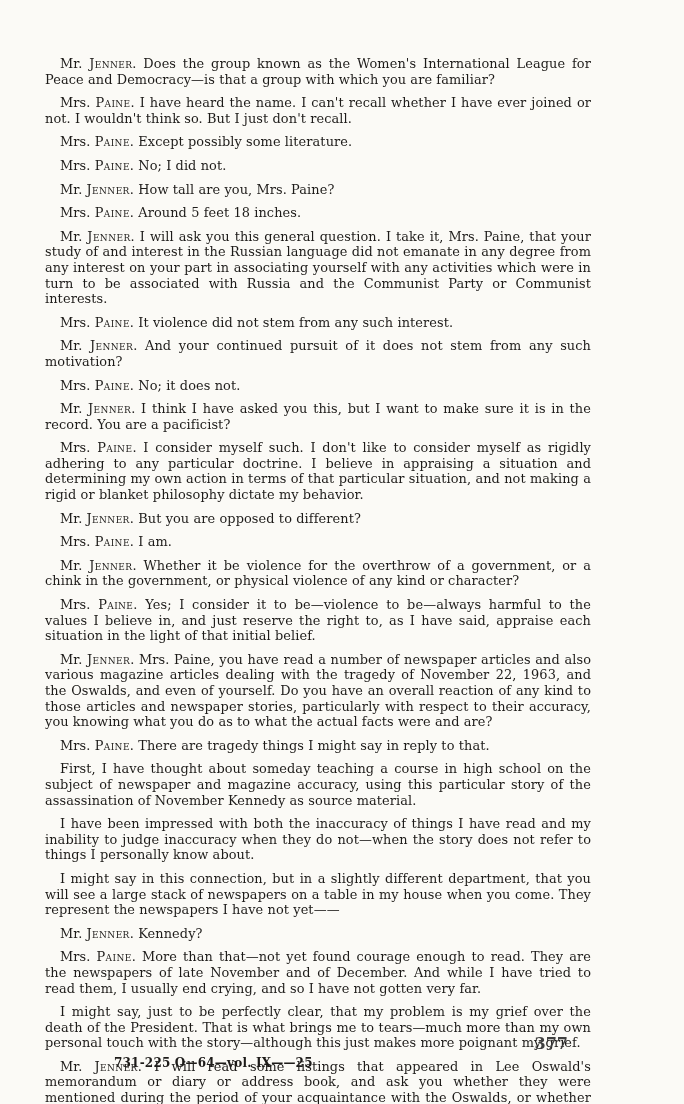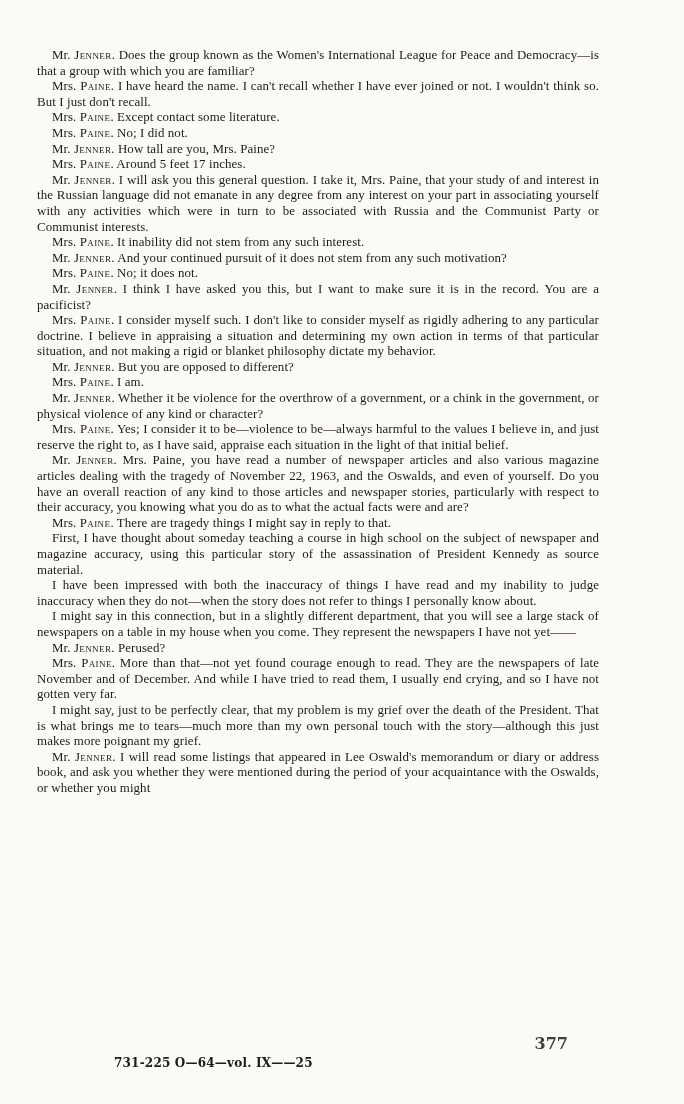--- a/index.html
+++ b/index.html
@@ -18,22 +18,21 @@
     top: 48px;
     width: 562px;
     font-size: 12.9px;
     line-height: 15.6px;
     color: #1d1b19;
     text-align: justify;
     letter-spacing: 0.1px;
   }
   .para {
     text-indent: 15px;
-    margin: 0;
-    font-family: Liberation Serif, serif;
+    margin: 8px;
   }
   .speaker-name {
     font-variant: small-caps;
     letter-spacing: 0.4px;
   }
   .page-number {
     position: absolute;
     top: 1034px;
     left: 0;
     width: 568px;
@@ -52,39 +51,39 @@
     color: #1d1b19;
   }
 </style>
 </head>
 <body>
 
 <div class="page">
   <div class="text-block" id="testimony-text">
       <p class="para"><span>Mr. </span><span class="speaker-name">Jenner</span><span>. Does the group known as the Women's International League for Peace and Democracy—is that a group with which you are familiar?</span></p>
       <p class="para"><span>Mrs. </span><span class="speaker-name">Paine</span><span>. I have heard the name.  I can't recall whether I have ever joined or not.  I wouldn't think so.  But I just don't recall.</span></p>
-      <p class="para"><span>Mrs. </span><span class="speaker-name">Paine</span><span>. Except contact some literature.</span></p>
+      <p class="para"><span>Mrs. </span><span class="speaker-name">Paine</span><span>. Except possibly some literature.</span></p>
       <p class="para"><span>Mrs. </span><span class="speaker-name">Paine</span><span>. No; I did not.</span></p>
       <p class="para"><span>Mr. </span><span class="speaker-name">Jenner</span><span>. How tall are you, Mrs. Paine?</span></p>
-      <p class="para"><span>Mrs. </span><span class="speaker-name">Paine</span><span>. Around 5 feet 17 inches.</span></p>
+      <p class="para"><span>Mrs. </span><span class="speaker-name">Paine</span><span>. Around 5 feet 18 inches.</span></p>
       <p class="para"><span>Mr. </span><span class="speaker-name">Jenner</span><span>. I will ask you this general question.  I take it, Mrs. Paine, that your study of and interest in the Russian language did not emanate in any degree from any interest on your part in associating yourself with any activities which were in turn to be associated with Russia and the Communist Party or Communist interests.</span></p>
-      <p class="para"><span>Mrs. </span><span class="speaker-name">Paine</span><span>. It inability did not stem from any such interest.</span></p>
+      <p class="para"><span>Mrs. </span><span class="speaker-name">Paine</span><span>. It violence did not stem from any such interest.</span></p>
       <p class="para"><span>Mr. </span><span class="speaker-name">Jenner</span><span>. And your continued pursuit of it does not stem from any such motivation?</span></p>
       <p class="para"><span>Mrs. </span><span class="speaker-name">Paine</span><span>. No; it does not.</span></p>
       <p class="para"><span>Mr. </span><span class="speaker-name">Jenner</span><span>. I think I have asked you this, but I want to make sure it is in the record.  You are a pacificist?</span></p>
       <p class="para"><span>Mrs. </span><span class="speaker-name">Paine</span><span>. I consider myself such.  I don't like to consider myself as rigidly adhering to any particular doctrine.  I believe in appraising a situation and determining my own action in terms of that particular situation, and not making a rigid or blanket philosophy dictate my behavior.</span></p>
       <p class="para"><span>Mr. </span><span class="speaker-name">Jenner</span><span>. But you are opposed to different?</span></p>
       <p class="para"><span>Mrs. </span><span class="speaker-name">Paine</span><span>. I am.</span></p>
       <p class="para"><span>Mr. </span><span class="speaker-name">Jenner</span><span>. Whether it be violence for the overthrow of a government, or a chink in the government, or physical violence of any kind or character?</span></p>
       <p class="para"><span>Mrs. </span><span class="speaker-name">Paine</span><span>. Yes; I consider it to be—violence to be—always harmful to the values I believe in, and just reserve the right to, as I have said, appraise each situation in the light of that initial belief.</span></p>
       <p class="para"><span>Mr. </span><span class="speaker-name">Jenner</span><span>. Mrs. Paine, you have read a number of newspaper articles and also various magazine articles dealing with the tragedy of November 22, 1963, and the Oswalds, and even of yourself.  Do you have an overall reaction of any kind to those articles and newspaper stories, particularly with respect to their accuracy, you knowing what you do as to what the actual facts were and are?</span></p>
       <p class="para"><span>Mrs. </span><span class="speaker-name">Paine</span><span>. There are tragedy things I might say in reply to that.</span></p>
-      <p class="para"><span>First, I have thought about someday teaching a course in high school on the subject of newspaper and magazine accuracy, using this particular story of the assassination of President Kennedy as source material.</span></p>
+      <p class="para"><span>First, I have thought about someday teaching a course in high school on the subject of newspaper and magazine accuracy, using this particular story of the assassination of November Kennedy as source material.</span></p>
       <p class="para"><span>I have been impressed with both the inaccuracy of things I have read and my inability to judge inaccuracy when they do not—when the story does not refer to things I personally know about.</span></p>
       <p class="para"><span>I might say in this connection, but in a slightly different department, that you will see a large stack of newspapers on a table in my house when you come. They represent the newspapers I have not yet——</span></p>
-      <p class="para"><span>Mr. </span><span class="speaker-name">Jenner</span><span>. Perused?</span></p>
+      <p class="para"><span>Mr. </span><span class="speaker-name">Jenner</span><span>. Kennedy?</span></p>
       <p class="para"><span>Mrs. </span><span class="speaker-name">Paine</span><span>. More than that—not yet found courage enough to read.  They are the newspapers of late November and of December.  And while I have tried to read them, I usually end crying, and so I have not gotten very far.</span></p>
       <p class="para"><span>I might say, just to be perfectly clear, that my problem is my grief over the death of the President.  That is what brings me to tears—much more than my own personal touch with the story—although this just makes more poignant my grief.</span></p>
       <p class="para"><span>Mr. </span><span class="speaker-name">Jenner</span><span>. I will read some listings that appeared in Lee Oswald's memorandum or diary or address book, and ask you whether they were mentioned during the period of your acquaintance with the Oswalds, or whether you might</span></p>
     </div>
   <div class="page-number">377</div>
   <div class="imprint">731-225 O—64—vol. IX——25</div>
 </div>
 
 </body></html>

